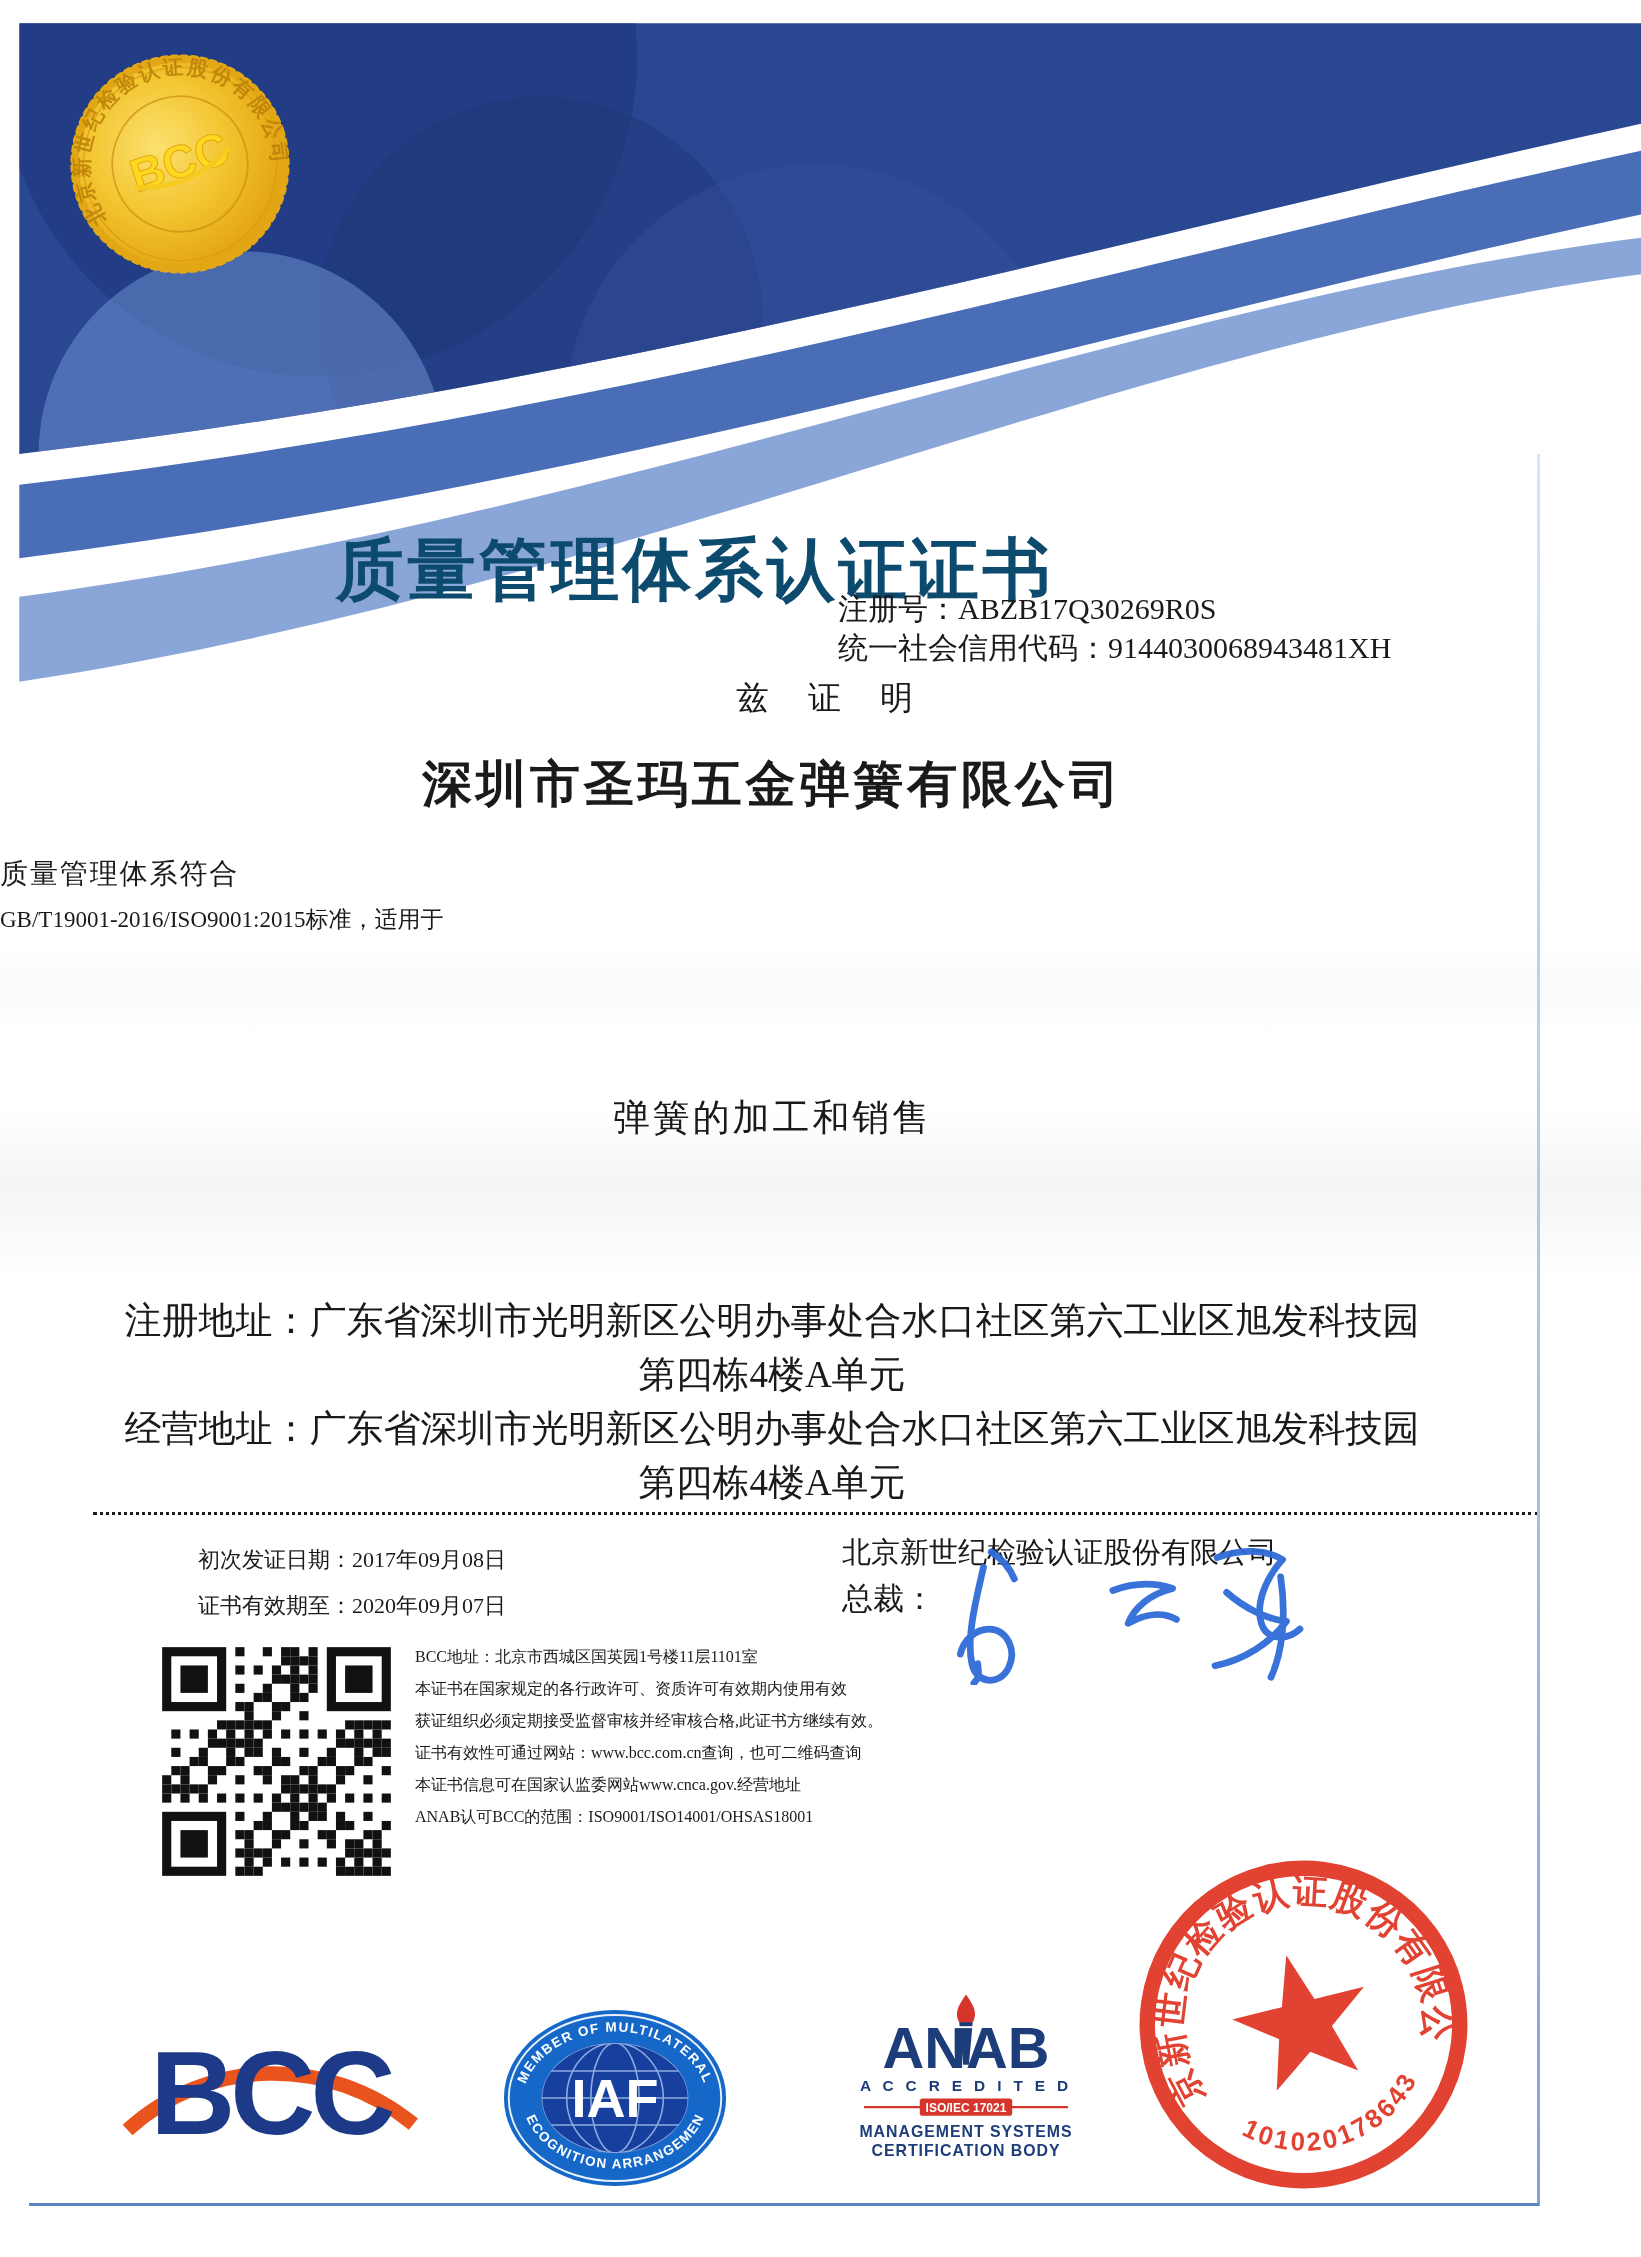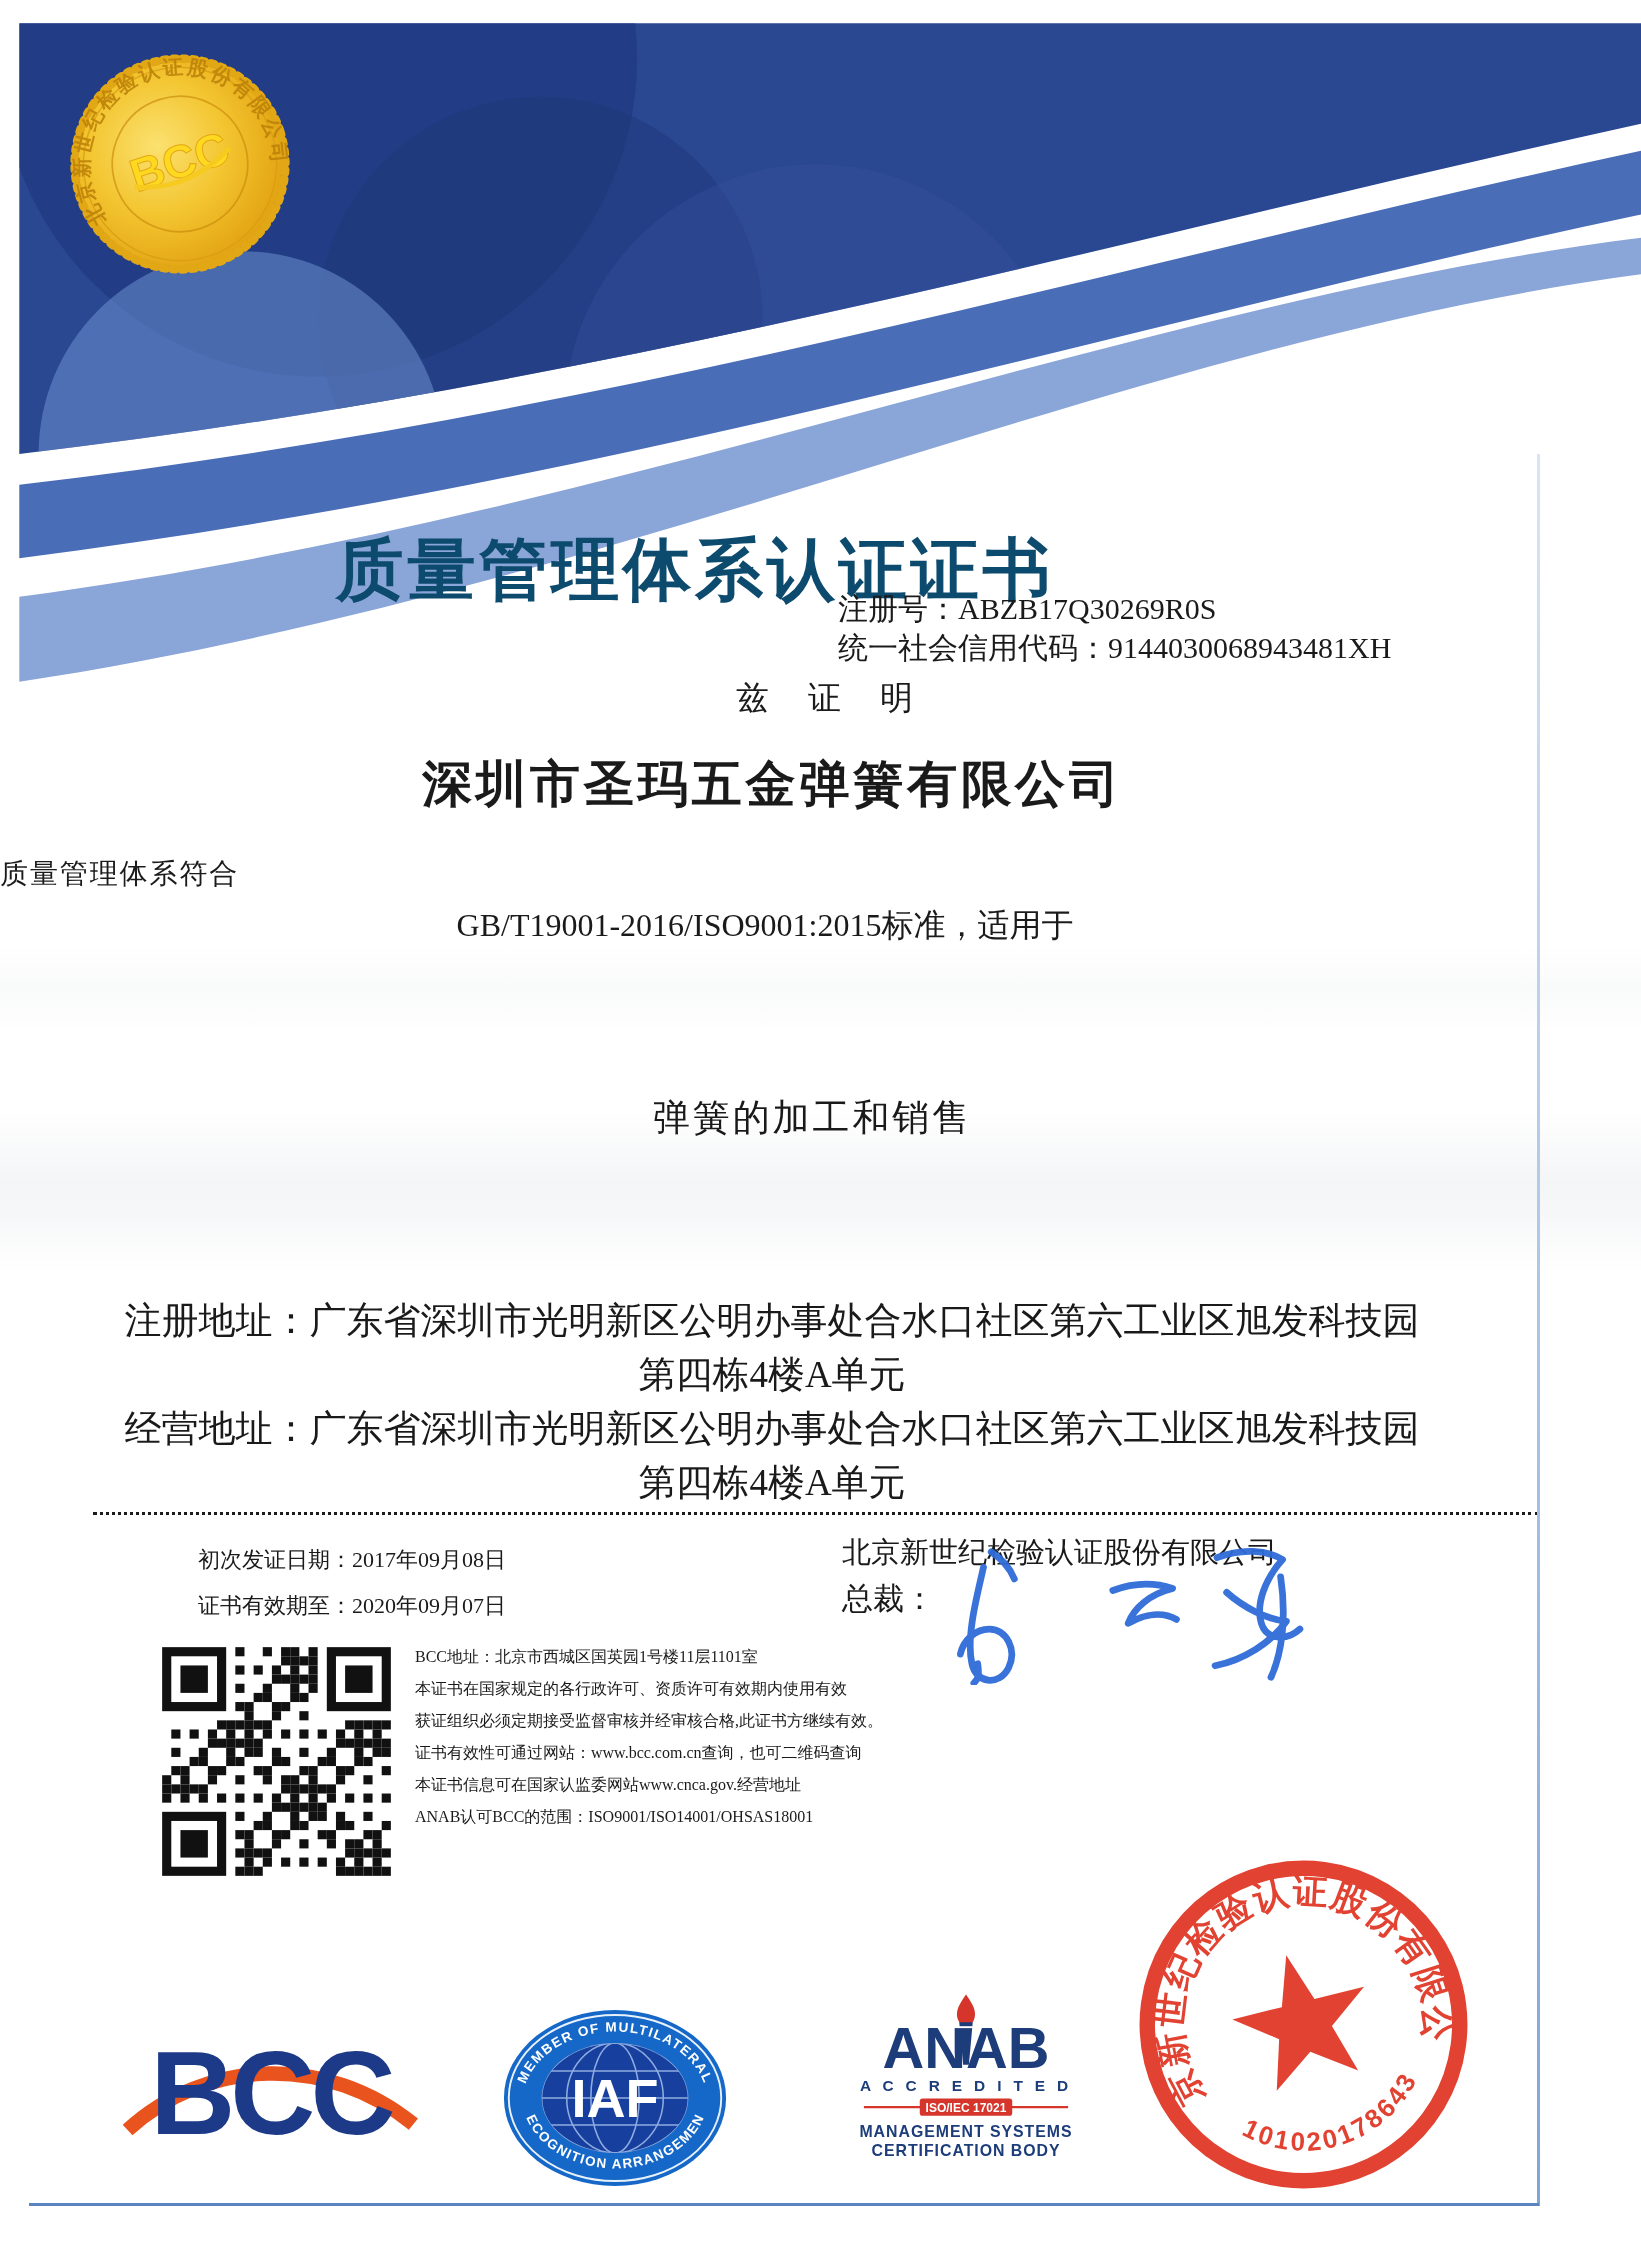--- a/index.html
+++ b/index.html
@@ -13,22 +13,22 @@
   
   .gold-seal{left:66px;top:50px;width:228px;height:228px;transform:rotate(-18deg);}
   
   .title{left:0;top:479px;width:1390px;text-align:center;font-size:68px;font-weight:bold;
          letter-spacing:3.9px;color:#0c4a6e;font-family:"Liberation Serif",serif;}
   .reg-block{left:838px;top:589px;font-size:30px;line-height:39px;}
   .reg-line{white-space:nowrap;}
   .certify{left:736px;top:676px;font-size:33px;letter-spacing:15.4px;}
   .company{left:0;top:751px;width:1545px;text-align:center;font-size:50px;font-weight:bold;letter-spacing:3.9px;}
   .conform{left:0;top:855px;width:1458px;text-align:left;font-size:28px;letter-spacing:1.9px;}
-  .standard{left:0;top:904px;width:1458px;text-align:center;font-size:32px;padding-left:36px;}
-  .scope{left:0;top:1093px;width:1545px;text-align:center;font-size:37px;letter-spacing:2.9px;padding-left:40px;}
+  .standard{left:0;top:904px;width:1458px;font-size:23px;}
+  .scope{left:0;top:1093px;width:1545px;text-align:center;font-size:37px;letter-spacing:2.9px;}
   .addr{left:48px;top:1294px;width:1448px;text-align:center;font-size:37px;line-height:54px;}
   .addr div{white-space:nowrap;}
   .dotted-rule{left:93px;top:1512px;width:1446px;border-top:3.9px dotted #1b1b1b;height:0;}
   .dates{left:198px;top:1537px;font-size:22px;line-height:46px;}
   .issuer{left:842px;top:1533px;font-size:29px;}
   .president{left:842px;top:1578px;font-size:31px;}
   .signature{left:941px;top:1521px;width:386px;height:164px;}
   .qr-wrap{left:153px;top:1638px;width:247px;height:247px;background:#fff;}
   .notes{left:415px;top:1641px;font-size:16px;line-height:32px;}
   .notes div{white-space:nowrap;}

